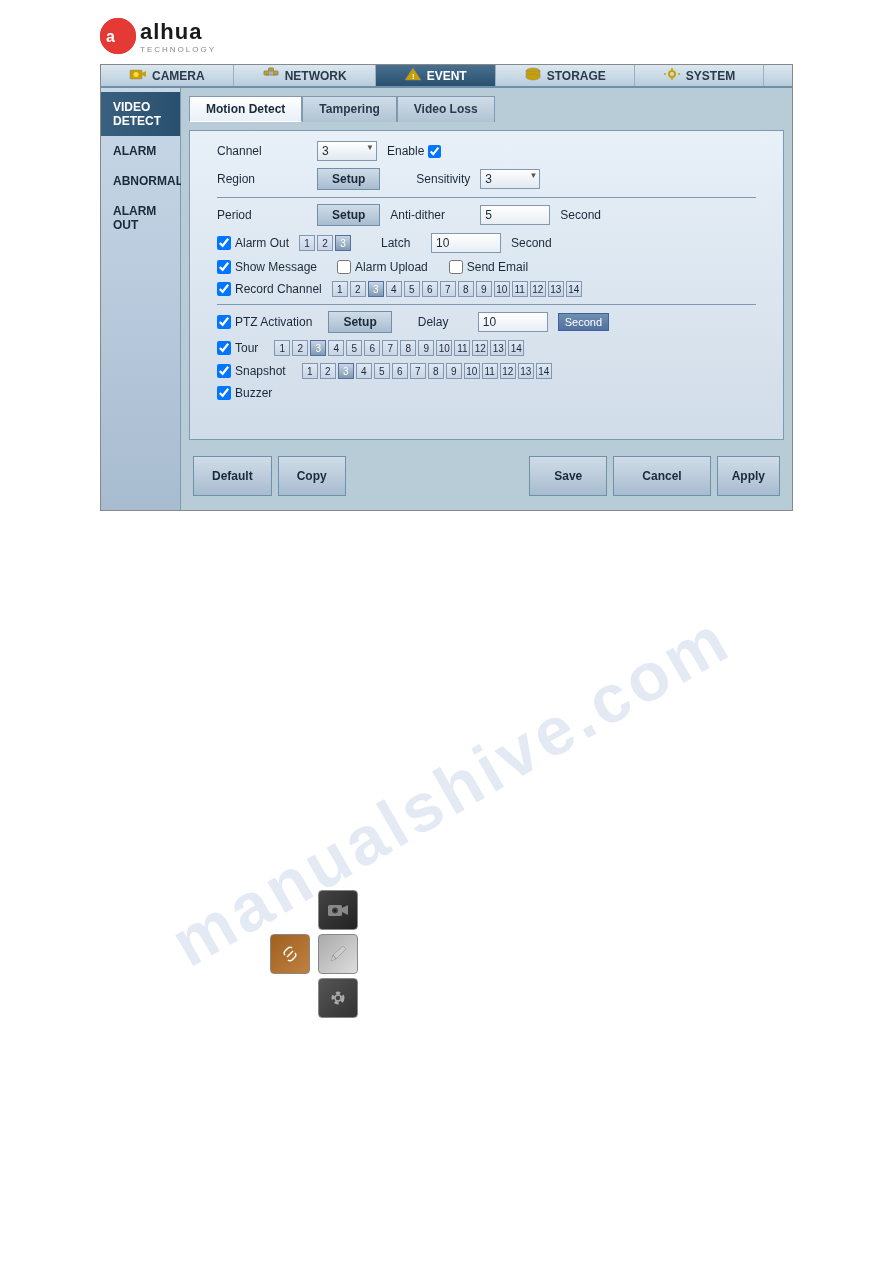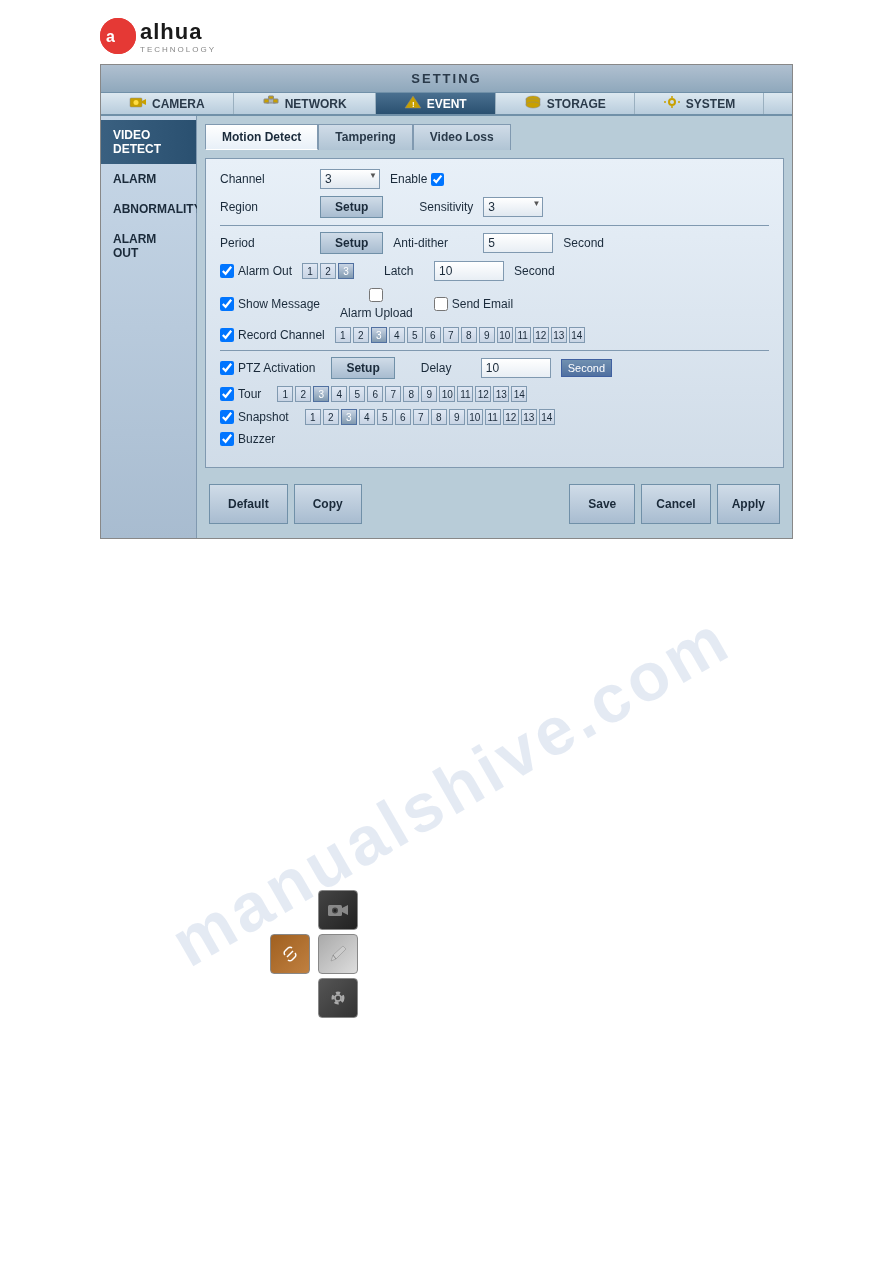--- a/index.html
+++ b/index.html
@@ -76,21 +76,21 @@
     }
 
     
     .body-area {
       display: flex;
       min-height: 400px;
     }
 
     
     .sidebar {
-      width: 96px;
+      width: 80px;
       background: linear-gradient(to bottom, #c8d8e8, #a8bcd0);
       border-right: 1px solid #8099b0;
       padding: 4px 0;
     }
     .sidebar-item {
       padding: 8px 12px;
       font-size: 12px;
       font-weight: bold;
       color: #1a2a3a;
       cursor: pointer;
@@ -126,21 +126,21 @@
     .inner-tab.active {
       background: linear-gradient(to bottom, #fff, #e8f0f8);
       border-bottom: 1px solid #fff;
       color: #1a2a3a;
     }
 
     
     .form-panel {
       background: linear-gradient(to bottom, #e8f0f8, #d0dce8);
       border: 1px solid #8099b0;
-      padding: 10px 14px;
+      padding: 10px 27px;
       min-height: 310px;
     }
 
     .form-row {
       display: flex;
       align-items: center;
       margin-bottom: 7px;
       gap: 10px;
     }
 
@@ -242,30 +242,30 @@
       border: 1px solid #7090a8;
       padding: 12px 18px;
       font-size: 12px;
       color: #1a2a3a;
       cursor: pointer;
       font-weight: bold;
     }
     .btn-save {
       background: linear-gradient(to bottom, #d0dce8, #a8bcd0);
       border: 1px solid #7090a8;
-      padding: 4px 18px;
+      padding: 4px 24px;
       font-size: 12px;
       color: #1a2a3a;
       cursor: pointer;
       font-weight: bold;
     }
     .btn-cancel {
       background: linear-gradient(to bottom, #d0dce8, #a8bcd0);
       border: 1px solid #7090a8;
-      padding: 4px 14px;
+      padding: 4px 28px;
       font-size: 12px;
       color: #1a2a3a;
       cursor: pointer;
       font-weight: bold;
     }
     .btn-apply {
       background: linear-gradient(to bottom, #d0dce8, #a8bcd0);
       border: 1px solid #7090a8;
       padding: 4px 14px;
       font-size: 12px;
@@ -364,23 +364,20 @@
       </div>
       <div>
         <span style="font-size:22px;font-weight:bold;color:#1a1a1a;letter-spacing:1px;">alhua</span>
         <span style="display:block;font-size:8px;color:#888;letter-spacing:2px;">TECHNOLOGY</span>
       </div>
     </div>
   </div>
 
   <div class="main-container">
 
-    <div class="setting-header">
-      <span>SETTING</span>
-    </div>
 
     <div class="top-nav">
       <div class="nav-tab">
         <span>
           <svg width="18" height="14" viewBox="0 0 18 14">
               <rect x="1" y="3" width="12" height="9" rx="1" fill="#c8a000" stroke="#888" stroke-width="0.5"></rect>
               <polygon points="13,6 17,4 17,10 13,8" fill="#c8a000"></polygon>
               <circle cx="7" cy="7.5" r="2.5" fill="#ffdd44"></circle>
             </svg>
         </span>
@@ -519,21 +516,21 @@
             <span class="form-label" style="min-width:40px;margin-left:20px;">Latch</span>
             <input type="text" class="form-input" value="10" style="">
             <span class="unit-text">Second</span>
           </div>
 
           <div class="form-row">
             <label class="checkbox-label">
               <input type="checkbox" checked="" style="">
               <span>Show Message</span>
             </label>
-            <label class="checkbox-label" style="margin-left:10px;flex-direction:column;">
+            <label class="checkbox-label" style="margin-left:10px;">
               <input type="checkbox" style="">
               <span>Alarm Upload</span>
             </label>
             <label class="checkbox-label" style="margin-left:11px;">
               <input type="checkbox" style="">
               <span>Send Email</span>
             </label>
           </div>
 
           <div class="form-row">

